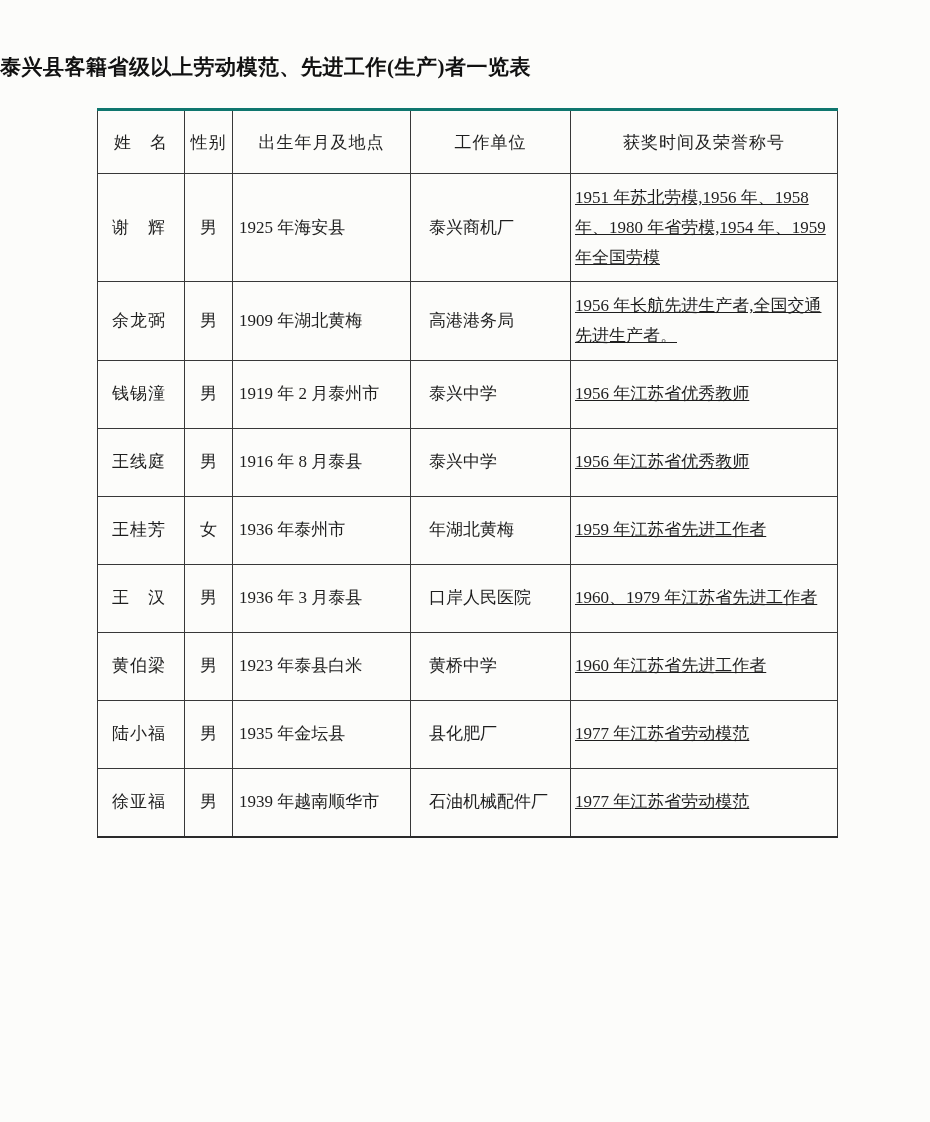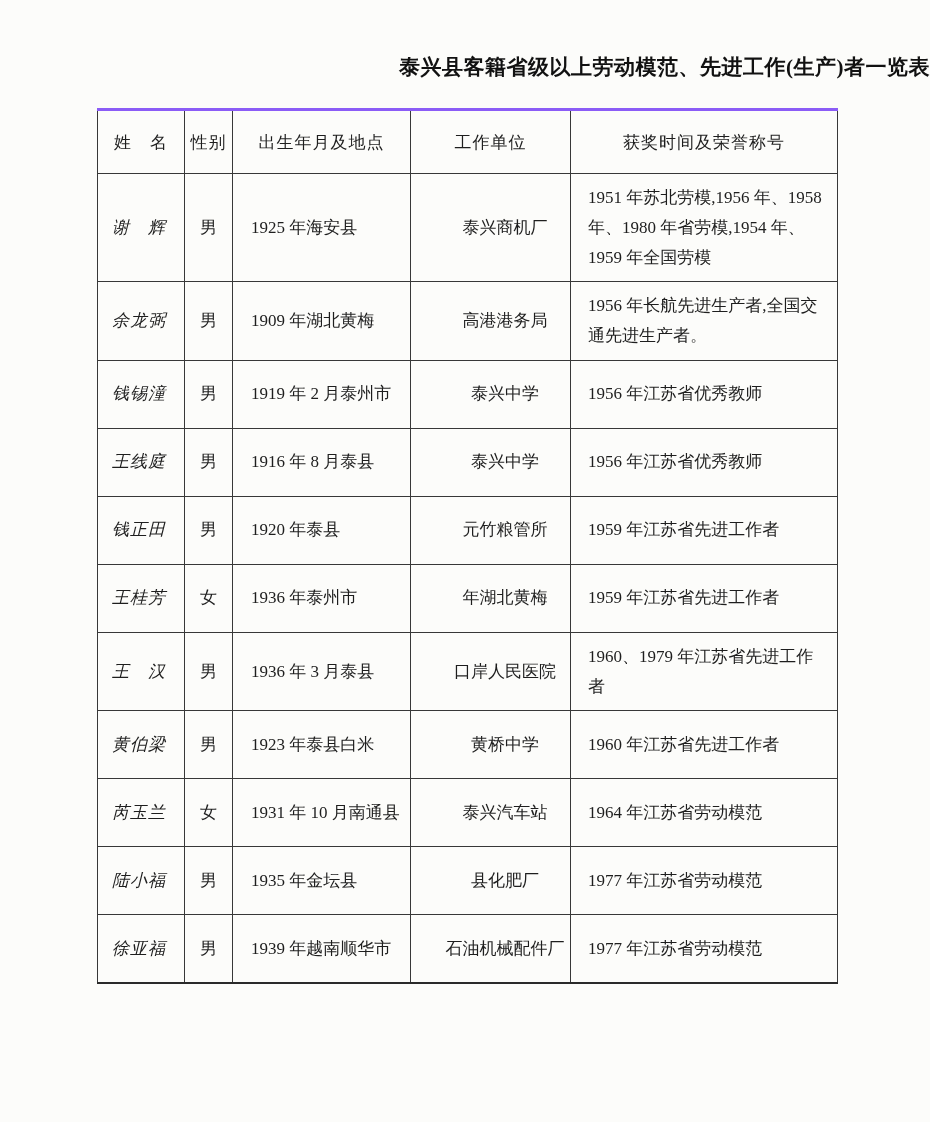--- a/index.html
+++ b/index.html
@@ -15,21 +15,21 @@
     font-family: "Liberation Serif", "DejaVu Serif", serif;
     color: #1b1b1b;
     overflow: hidden;
   }
   .title {
     position: absolute;
     top: 53px;
     left: 0;
     width: 100%;
     margin: 0;
-    text-align: right;
+    text-align: left;
     font-size: 21px;
     font-weight: bold;
     letter-spacing: 0.5px;
     color: #111;
   }
   table.roster {
     position: absolute;
     top: 108px;
     left: 97px;
     width: 740px;
@@ -44,34 +44,34 @@
   .roster col.w3 { width: 160px; }
   .roster col.w4 { width: 267px; }
 
   .roster th, .roster td {
     border: 1.4px solid #383838;
     vertical-align: middle;
     font-weight: normal;
     background: transparent;
   }
   .roster thead th {
-    border-top: 3px solid #8b5cf6;
+    border-top: 3px solid #0f766e;
     height: 60px;
     text-align: center;
     letter-spacing: 1px;
   }
   .roster tbody tr:last-child td {
     border-bottom: 2.2px solid #2a2a2a;
   }
   .roster td { height: 49px; line-height: 1.75; }
-  .roster td.c0 { padding-left: 14px; letter-spacing: 1px; font-style: italic; }
+  .roster td.c0 { padding-left: 14px; letter-spacing: 1px; }
   .roster td.c1 { text-align: center; }
-  .roster td.c2 { padding-left: 18px; }
-  .roster td.c3 { padding-left: 30px; text-align: center; }
-  .roster td.c4 { padding: 9px 8px 9px 17px; }
+  .roster td.c2 { padding-left: 6px; }
+  .roster td.c3 { padding-left: 18px; }
+  .roster td.c4 { padding: 9px 8px 9px 4px; text-decoration: underline; }
 </style>
 </head>
 <body>
 
 <div class="page">
   <h1 class="title">泰兴县客籍省级以上劳动模范、先进工作(生产)者一览表</h1>
 
   <table class="roster">
     <colgroup>
       <col class="w0">
@@ -112,27 +112,20 @@
           <td class="c4">1956 年江苏省优秀教师</td>
         </tr>
         <tr>
           <td class="c0">王线庭</td>
           <td class="c1">男</td>
           <td class="c2">1916 年 8 月泰县</td>
           <td class="c3">泰兴中学</td>
           <td class="c4">1956 年江苏省优秀教师</td>
         </tr>
         <tr>
-          <td class="c0">钱正田</td>
-          <td class="c1">男</td>
-          <td class="c2">1920 年泰县</td>
-          <td class="c3">元竹粮管所</td>
-          <td class="c4">1959 年江苏省先进工作者</td>
-        </tr>
-        <tr>
           <td class="c0">王桂芳</td>
           <td class="c1">女</td>
           <td class="c2">1936 年泰州市</td>
           <td class="c3">年湖北黄梅</td>
           <td class="c4">1959 年江苏省先进工作者</td>
         </tr>
         <tr>
           <td class="c0">王　汉</td>
           <td class="c1">男</td>
           <td class="c2">1936 年 3 月泰县</td>
@@ -140,27 +133,20 @@
           <td class="c4">1960、1979 年江苏省先进工作者</td>
         </tr>
         <tr>
           <td class="c0">黄伯梁</td>
           <td class="c1">男</td>
           <td class="c2">1923 年泰县白米</td>
           <td class="c3">黄桥中学</td>
           <td class="c4">1960 年江苏省先进工作者</td>
         </tr>
         <tr>
-          <td class="c0">芮玉兰</td>
-          <td class="c1">女</td>
-          <td class="c2">1931 年 10 月南通县</td>
-          <td class="c3">泰兴汽车站</td>
-          <td class="c4">1964 年江苏省劳动模范</td>
-        </tr>
-        <tr>
           <td class="c0">陆小福</td>
           <td class="c1">男</td>
           <td class="c2">1935 年金坛县</td>
           <td class="c3">县化肥厂</td>
           <td class="c4">1977 年江苏省劳动模范</td>
         </tr>
         <tr>
           <td class="c0">徐亚福</td>
           <td class="c1">男</td>
           <td class="c2">1939 年越南顺华市</td>

